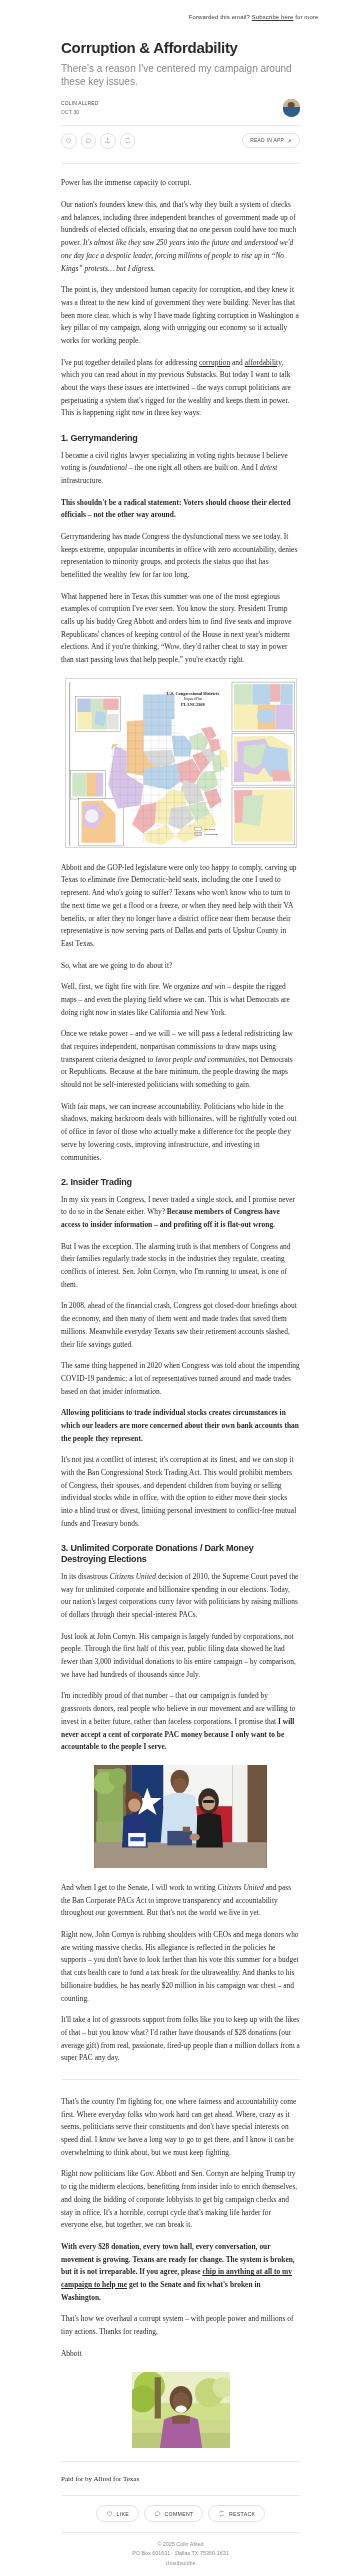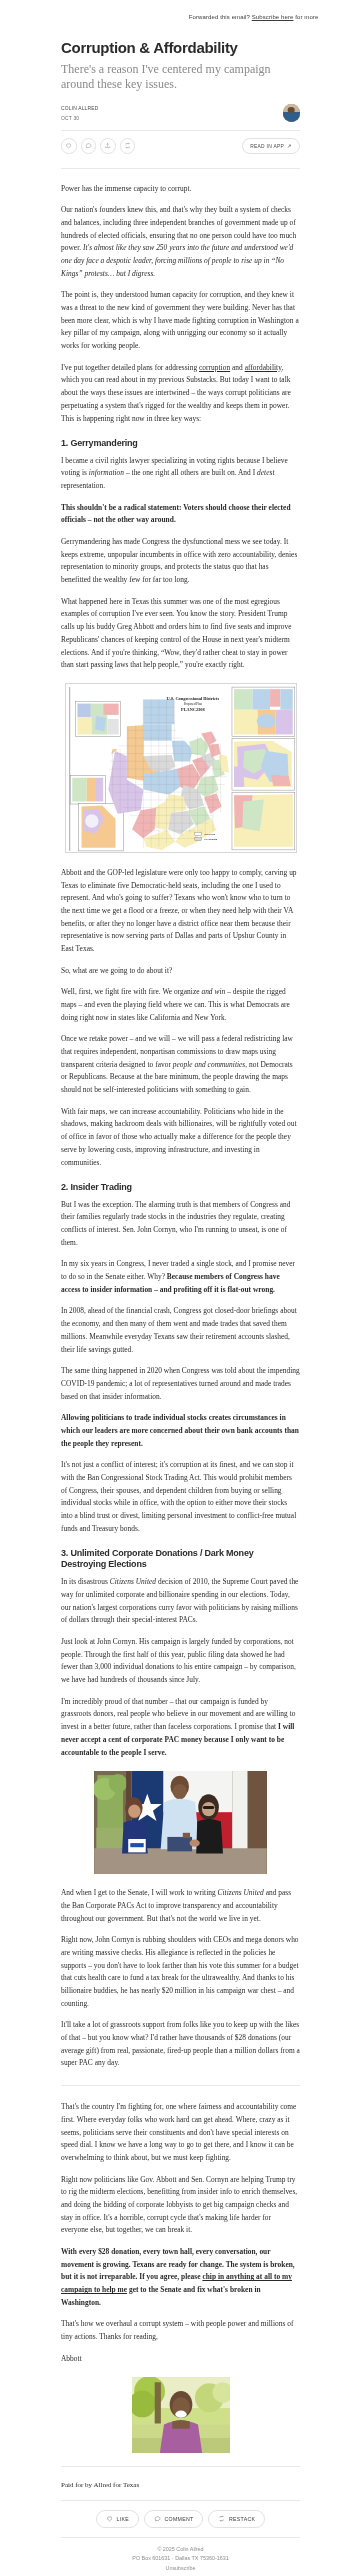--- a/index.html
+++ b/index.html
@@ -30,22 +30,22 @@
   .post-title {
     font-family: "Liberation Sans", sans-serif;
     font-weight: bold;
     font-size: 15px;
     line-height: 1.12;
     letter-spacing: -0.3px;
     color: #2b2b2b;
     margin: 0 0 5.2px 0;
   }
   .post-sub {
-    font-family: Liberation Serif, serif;
-    font-size: 12px;
+    font-family: Liberation Sans, sans-serif;
+    font-size: 10px;
     line-height: 1.3;
     color: #8a8a8a;
     margin: 0 0 11.3px 0;
     font-weight: 400;
   }
   .byline-row {
     display: flex;
     align-items: flex-start;
     justify-content: space-between;
   }
@@ -247,21 +247,21 @@
 
     <p>The point is, they understood human capacity for corruption, and they knew it was a threat to the new kind of government they were building. Never has that been more clear, which is why I have made fighting corruption in Washington a key pillar of my campaign, along with unrigging our economy so it actually works for working people.</p>
 
     <p>
       <span>I've put together detailed plans for addressing </span><a href="#">corruption</a><span> and </span><a href="#">affordability</a><span>, which you can read about in my previous Substacks. But today I want to talk about the ways these issues are intertwined – the ways corrupt politicians are perpetuating a system that's rigged for the wealthy and keeps them in power. This is happening right now in three key ways:</span>
     </p>
 
     <h2>1. Gerrymandering</h2>
 
     <p>
-      <span>I became a civil rights lawyer specializing in voting rights because I believe voting is </span><em>information</em><span> – the one right all others are built on. And I </span><em>detest</em><span> representation.</span>
+      <span>I became a civil rights lawyer specializing in voting rights because I believe voting is </span><em>foundational</em><span> – the one right all others are built on. And I </span><em>detest</em><span> infrastructure.</span>
     </p>
 
     <p>
       <strong>This shouldn't be a radical statement: Voters should choose their elected officials – not the other way around.</strong>
     </p>
 
     <p>Gerrymandering has made Congress the dysfunctional mess we see today. It keeps extreme, unpopular incumbents in office with zero accountability, denies representation to minority groups, and protects the status quo that has benefitted the wealthy few for far too long.</p>
     <p>What happened here in Texas this summer was one of the most egregious examples of corruption I've ever seen. You know the story. President Trump calls up his buddy Greg Abbott and orders him to find five seats and improve Republicans' chances of keeping control of the House in next year's midterm elections. And if you're thinking, “Wow, they'd rather cheat to stay in power than start passing laws that help people,” you're exactly right.</p>
 
     <figure>
@@ -367,25 +367,25 @@
     </p>
 
     <p>
       <span>Once we retake power – and we will – we will pass a federal redistricting law that requires independent, nonpartisan commissions to draw maps using transparent criteria designed to favor </span><em>people and communities</em><span>, not Democrats or Republicans. Because at the bare minimum, the people drawing the maps should not be self-interested politicians with something to gain.</span>
     </p>
 
     <p>With fair maps, we can increase accountability. Politicians who hide in the shadows, making backroom deals with billionaires, will be rightfully voted out of office in favor of those who actually make a difference for the people they serve by lowering costs, improving infrastructure, and investing in communities.</p>
 
     <h2>2. Insider Trading</h2>
 
+    <p>
+      <span>In my six years in Congress, I never traded a single stock, and I promise never to do so in the Senate either. Why? </span><strong>Because members of Congress have access to insider information – and profiting off it is flat-out wrong.</strong>
+    </p>
+
     <p>But I was the exception. The alarming truth is that members of Congress and their families regularly trade stocks in the industries they regulate, creating conflicts of interest. Sen. John Cornyn, who I'm running to unseat, is one of them.</p>
-
-    <p>
-      <span>In my six years in Congress, I never traded a single stock, and I promise never to do so in the Senate either. Why? </span><strong>Because members of Congress have access to insider information – and profiting off it is flat-out wrong.</strong>
-    </p>
     <p>In 2008, ahead of the financial crash, Congress got closed-door briefings about the economy, and then many of them went and made trades that saved them millions. Meanwhile everyday Texans saw their retirement accounts slashed, their life savings gutted.</p>
     <p>The same thing happened in 2020 when Congress was told about the impending COVID-19 pandemic; a lot of representatives turned around and made trades based on that insider information.</p>
 
     <p>
       <strong>Allowing politicians to trade individual stocks creates circumstances in which our leaders are more concerned about their own bank accounts than the people they represent.</strong>
     </p>
 
     <p>It's not just a conflict of interest; it's corruption at its finest, and we can stop it with the Ban Congressional Stock Trading Act. This would prohibit members of Congress, their spouses, and dependent children from buying or selling individual stocks while in office, with the option to either move their stocks into a blind trust or divest, limiting personal investment to conflict-free mutual funds and Treasury bonds.</p>
 
     <h2>3. Unlimited Corporate Donations / Dark Money Destroying Elections</h2>

